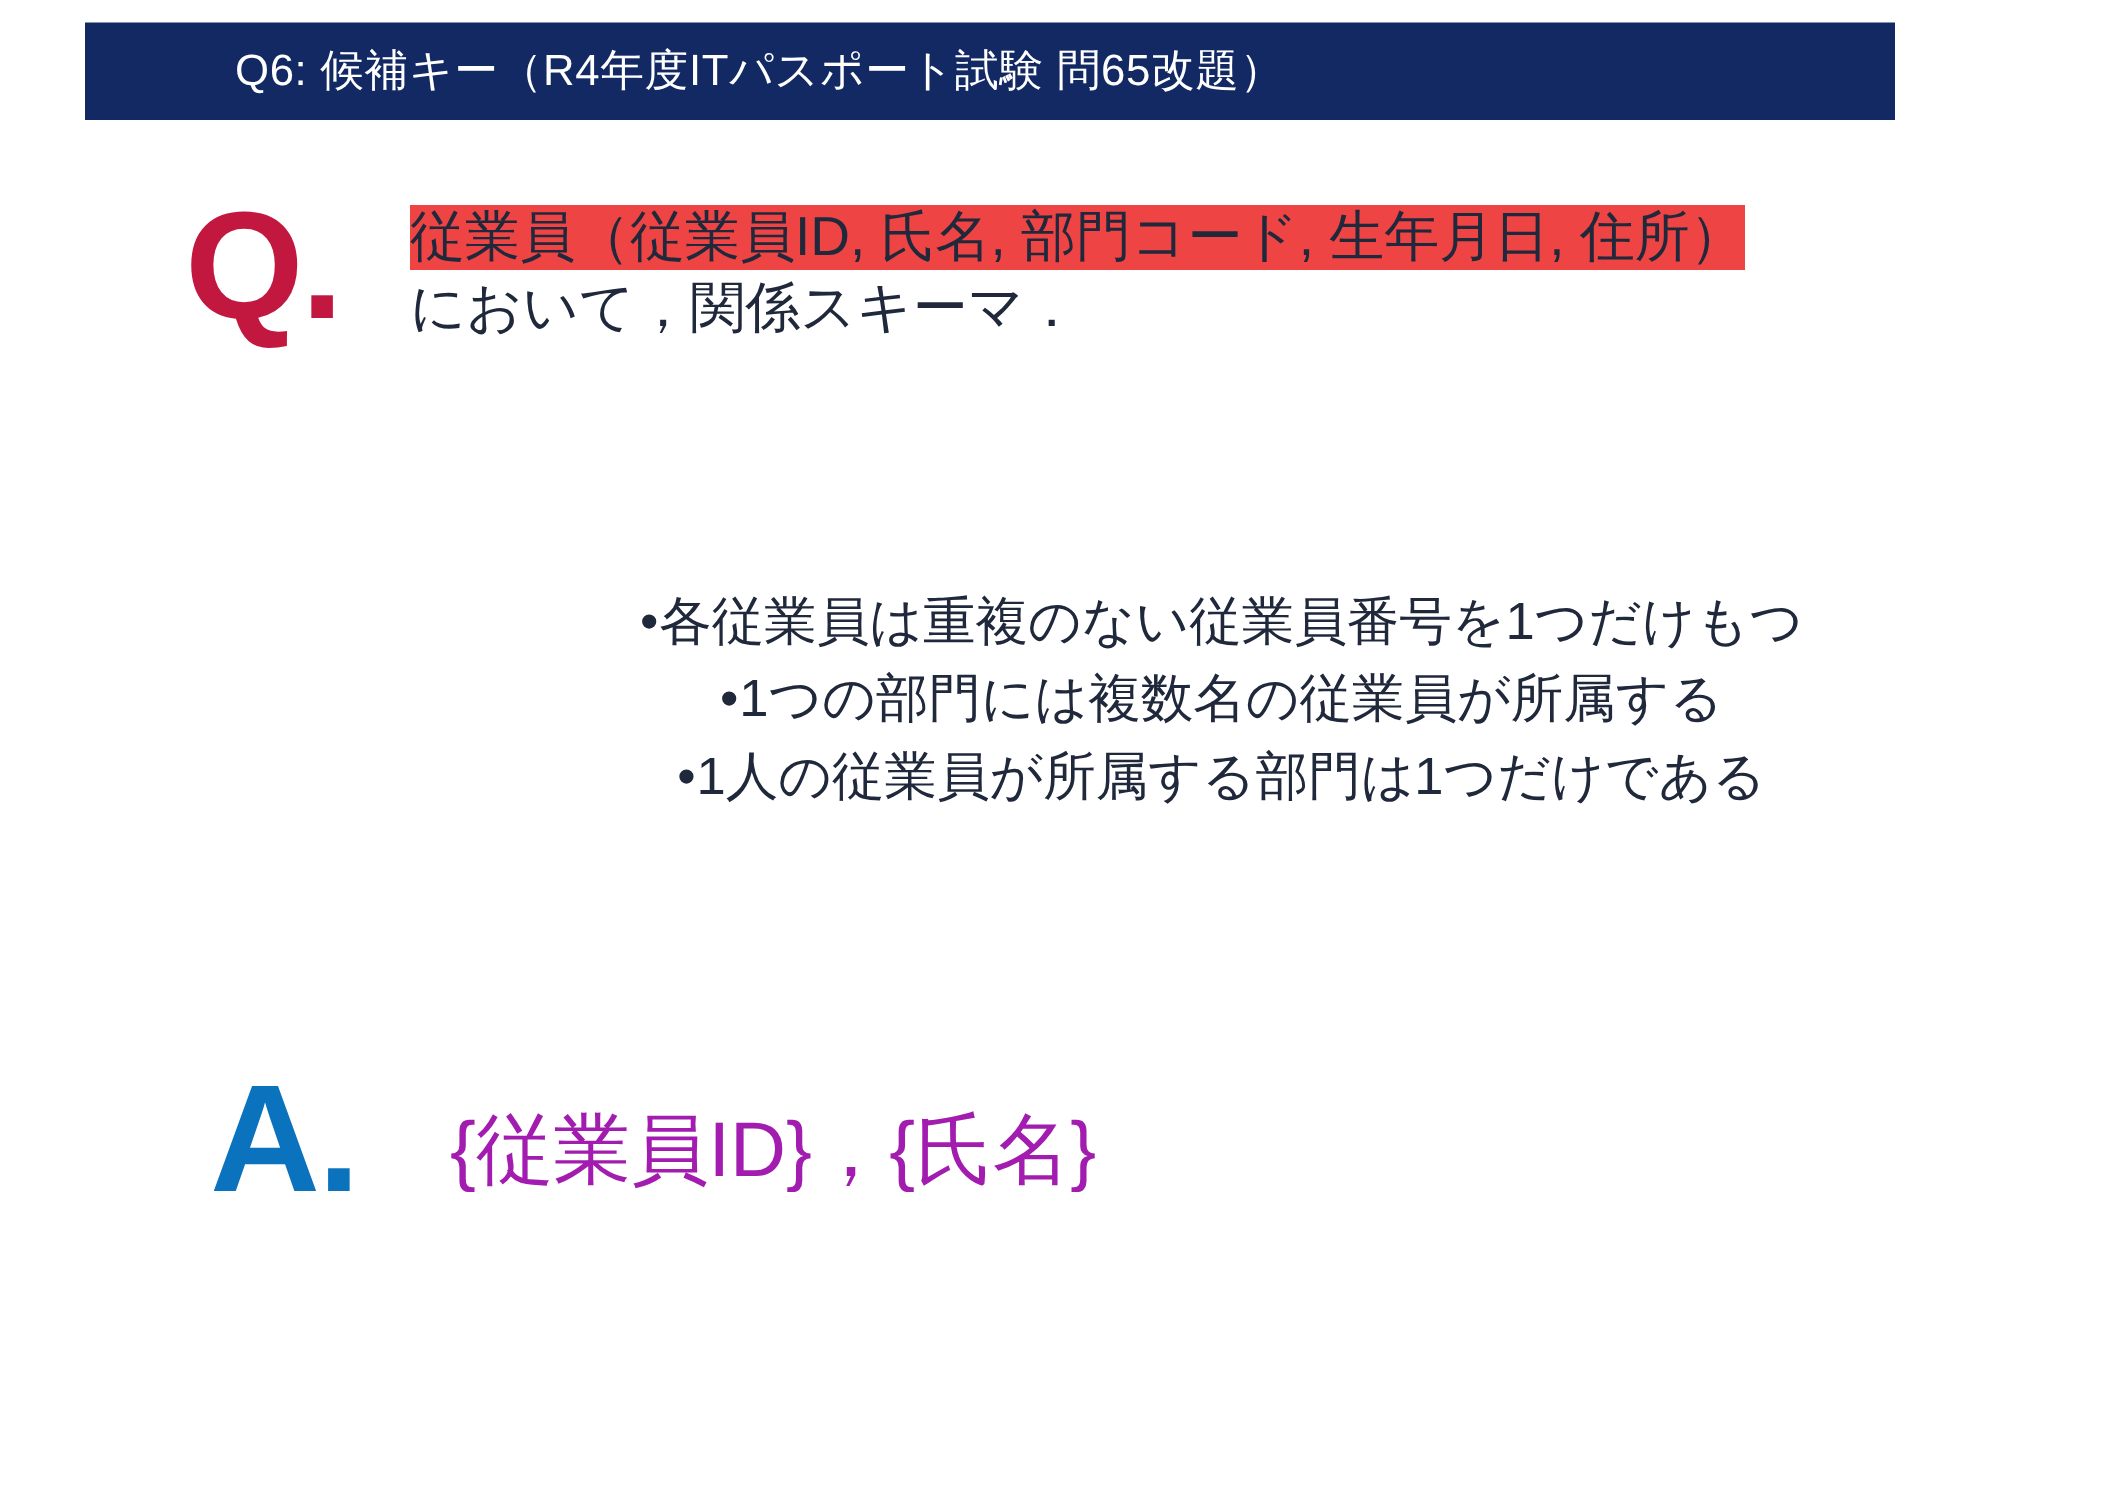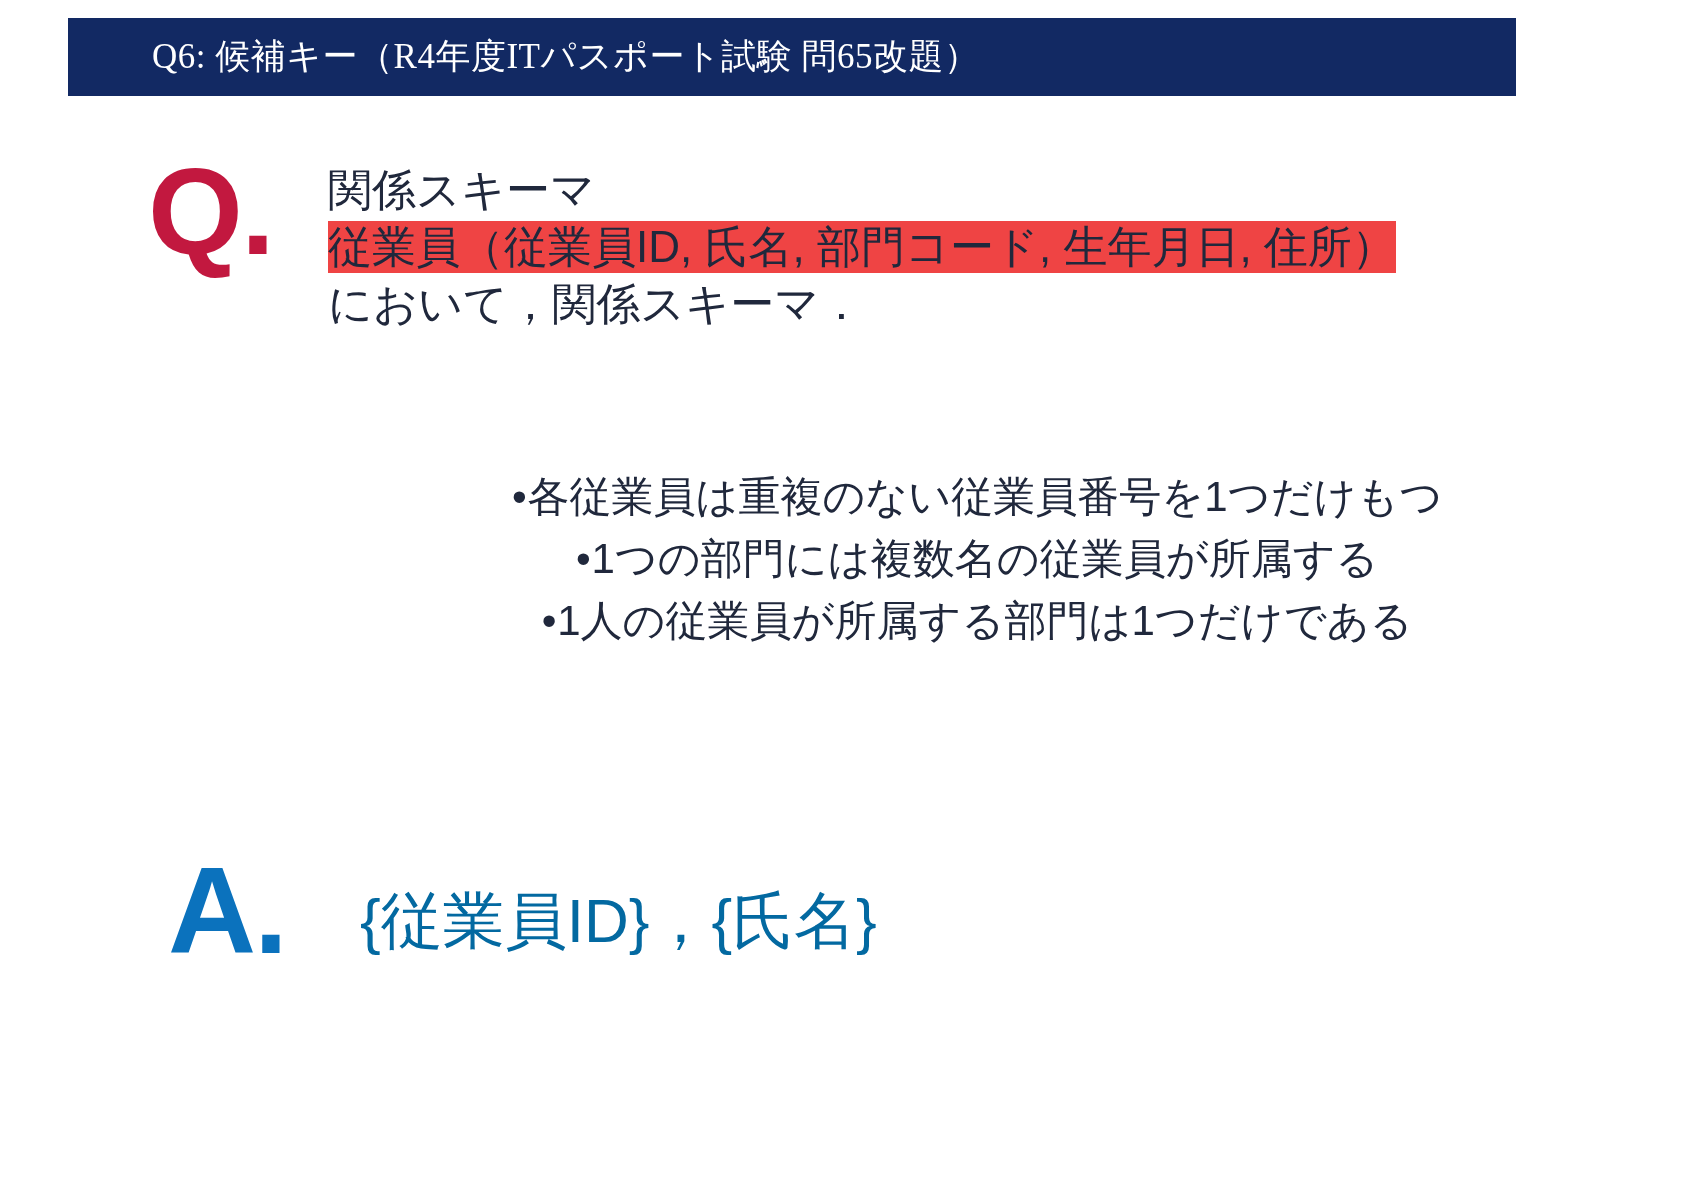--- a/index.html
+++ b/index.html
@@ -24,24 +24,23 @@
     height: 78px;
     background: #122963;
     display: flex;
     align-items: center;
   }
   #header-title {
     color: #ffffff;
     font-size: 35px;
     font-weight: 400;
     letter-spacing: 0.5px;
-    margin-left: 84px;
+    margin-left: 120px;
     white-space: nowrap;
     line-height: 1.1;
-    font-family: Liberation Serif, serif;
   }
 
   
   #question-block {
     position: absolute;
     left: 0;
     top: 150px;
     width: 1684px;
   }
   #q-mark {
@@ -104,39 +103,38 @@
     color: #0b72bd;
     font-size: 122px;
     font-weight: bold;
     line-height: 0.92;
     letter-spacing: -2px;
   }
   #answer-text {
     position: absolute;
     left: 360px;
     top: 32px;
-    color: #0369a1;
+    color: #a21caf;
     font-size: 62px;
     line-height: 1.1;
     white-space: nowrap;
   }
 </style>
 </head>
 <body>
 
 <div id="header-bar">
   <div id="header-title">Q6: 候補キー（R4年度ITパスポート試験 問65改題）</div>
 </div>
 
 <div id="question-block">
 
   <div id="q-mark">Q.</div>
 
   <div id="question-text">
-    <span class="q-line">関係スキーマ</span>
     <span class="q-line"><span class="hl">従業員（従業員ID, 氏名, 部門コード, 生年月日, 住所）</span></span>
     <span class="q-line">において，関係スキーマ．</span>
   </div>
 </div>
 
 <div id="constraints">
   <span class="bullet-item"><span class="bullet-dot">•</span><span>各従業員は重複のない従業員番号を1つだけもつ</span></span>
   <span class="bullet-item"><span class="bullet-dot">•</span><span>1つの部門には複数名の従業員が所属する</span></span>
   <span class="bullet-item"><span class="bullet-dot">•</span><span>1人の従業員が所属する部門は1つだけである</span></span>
 </div>

